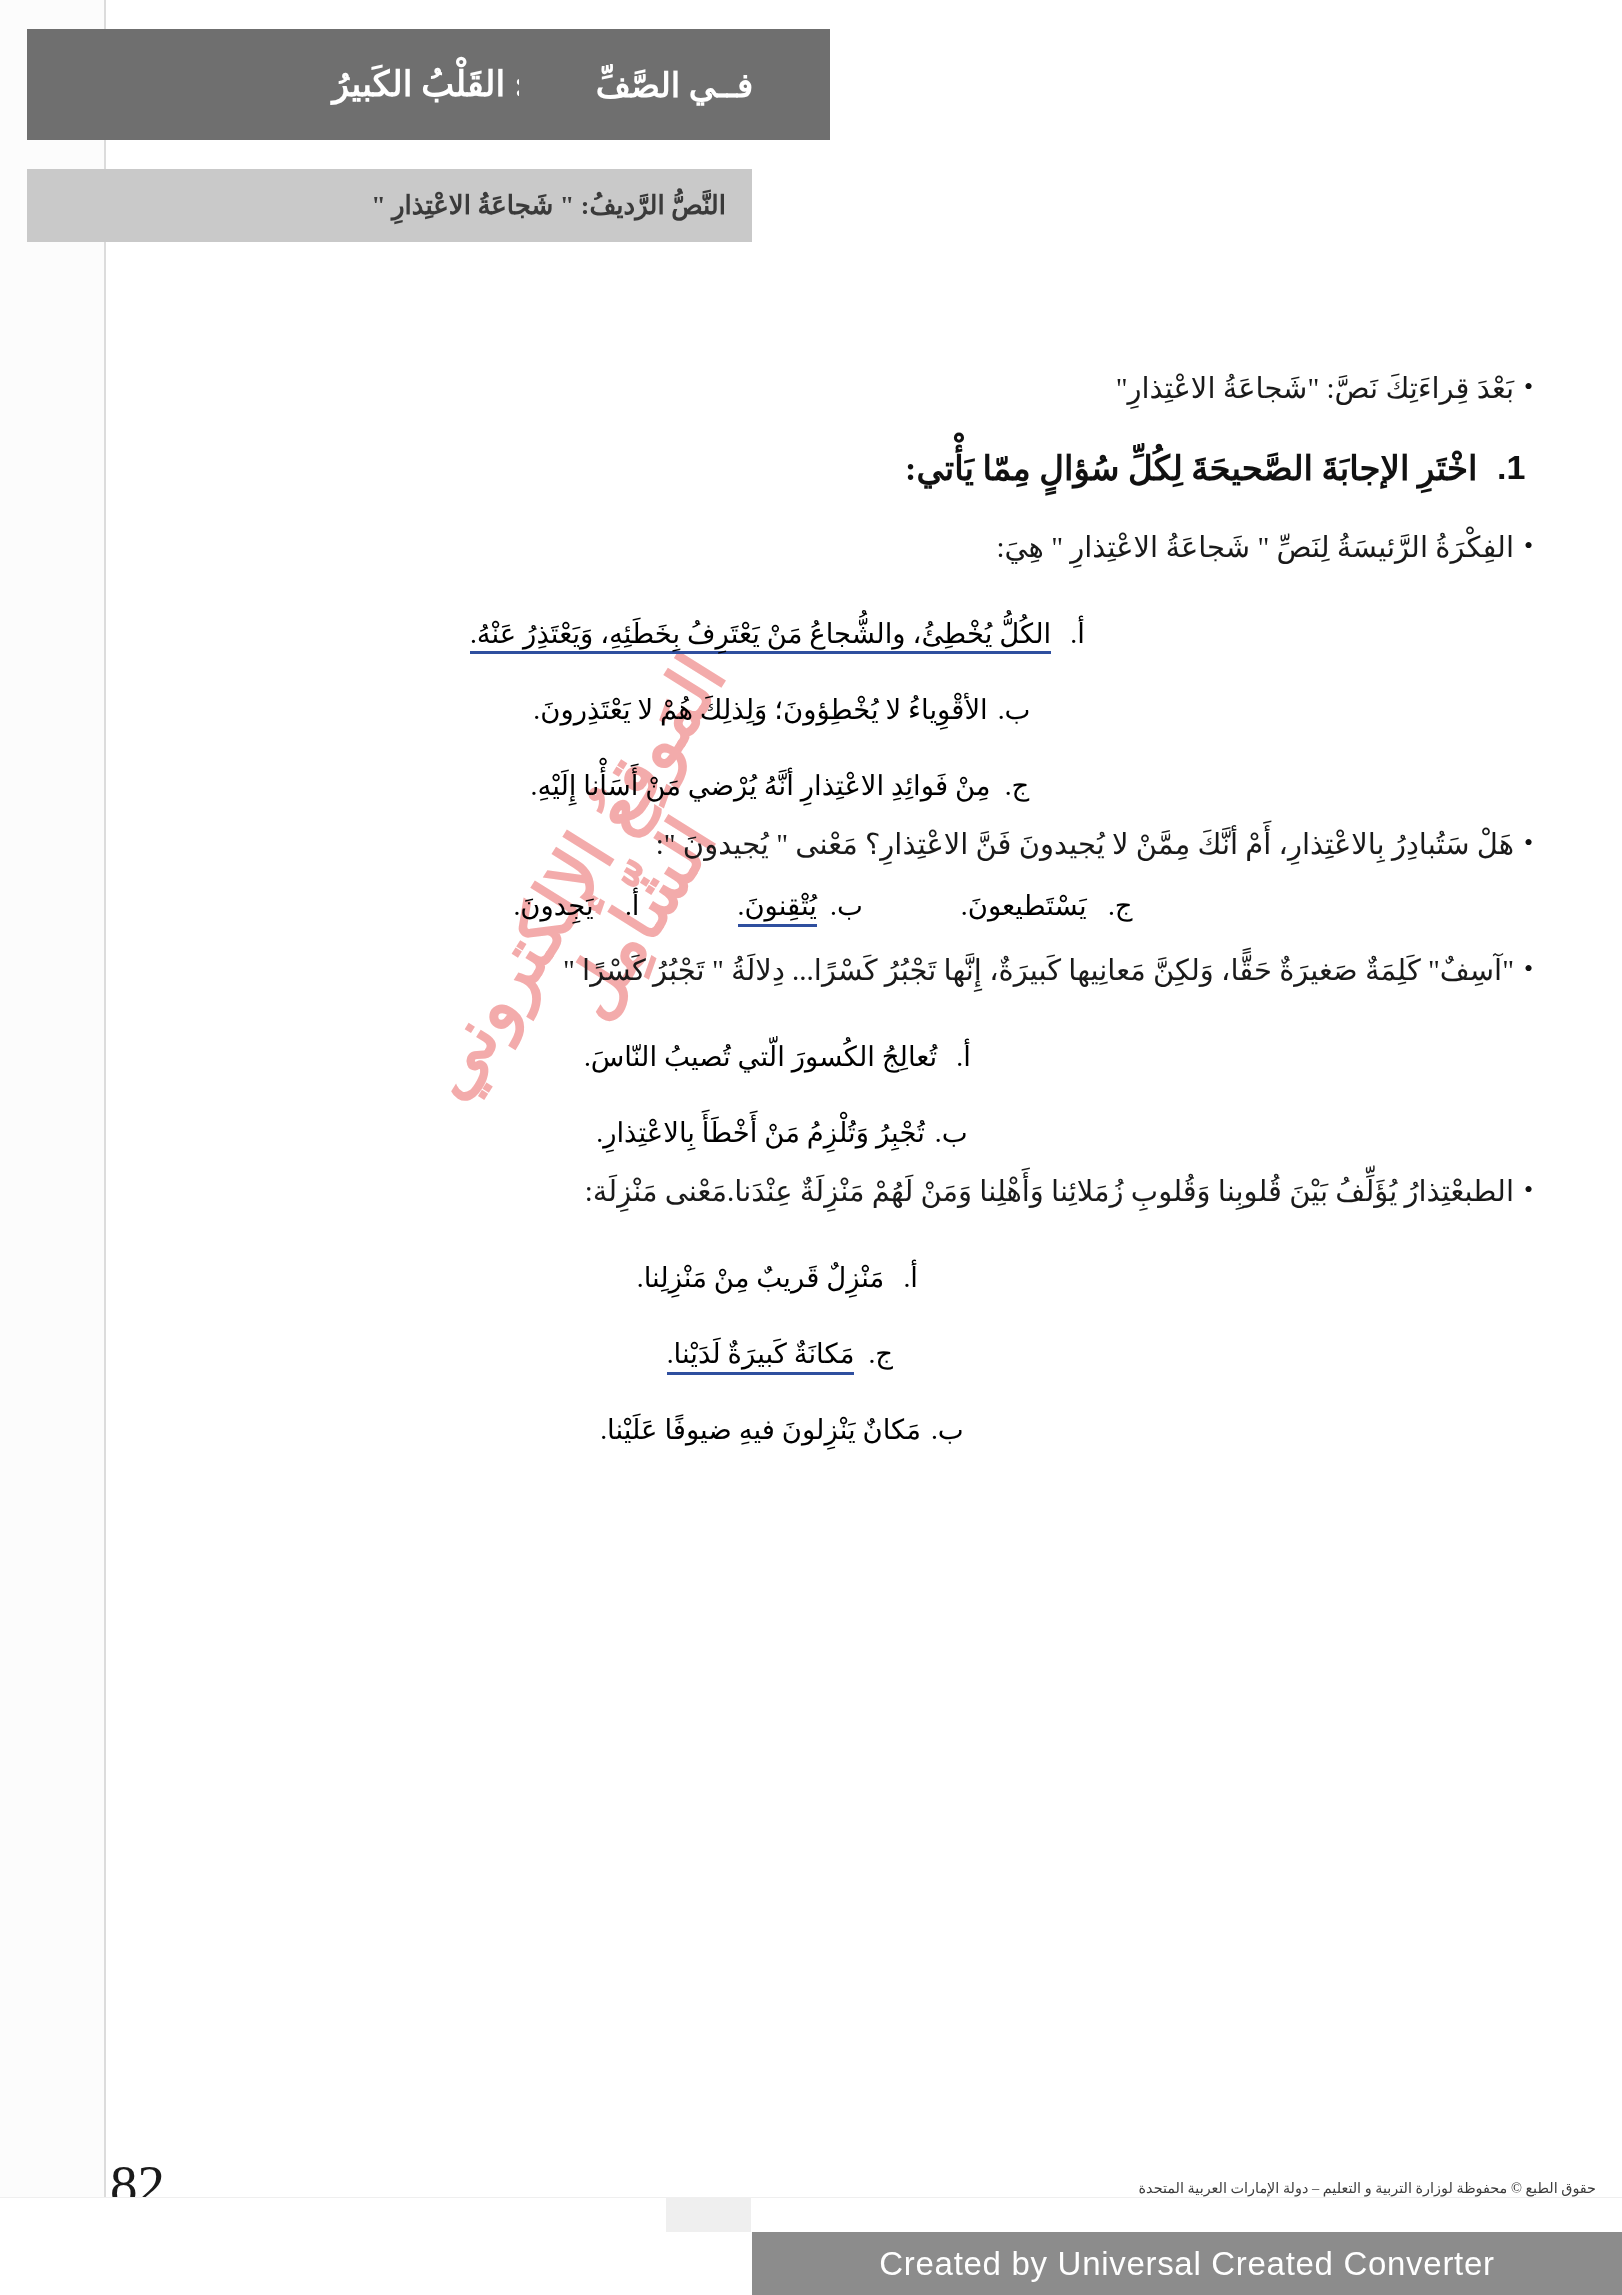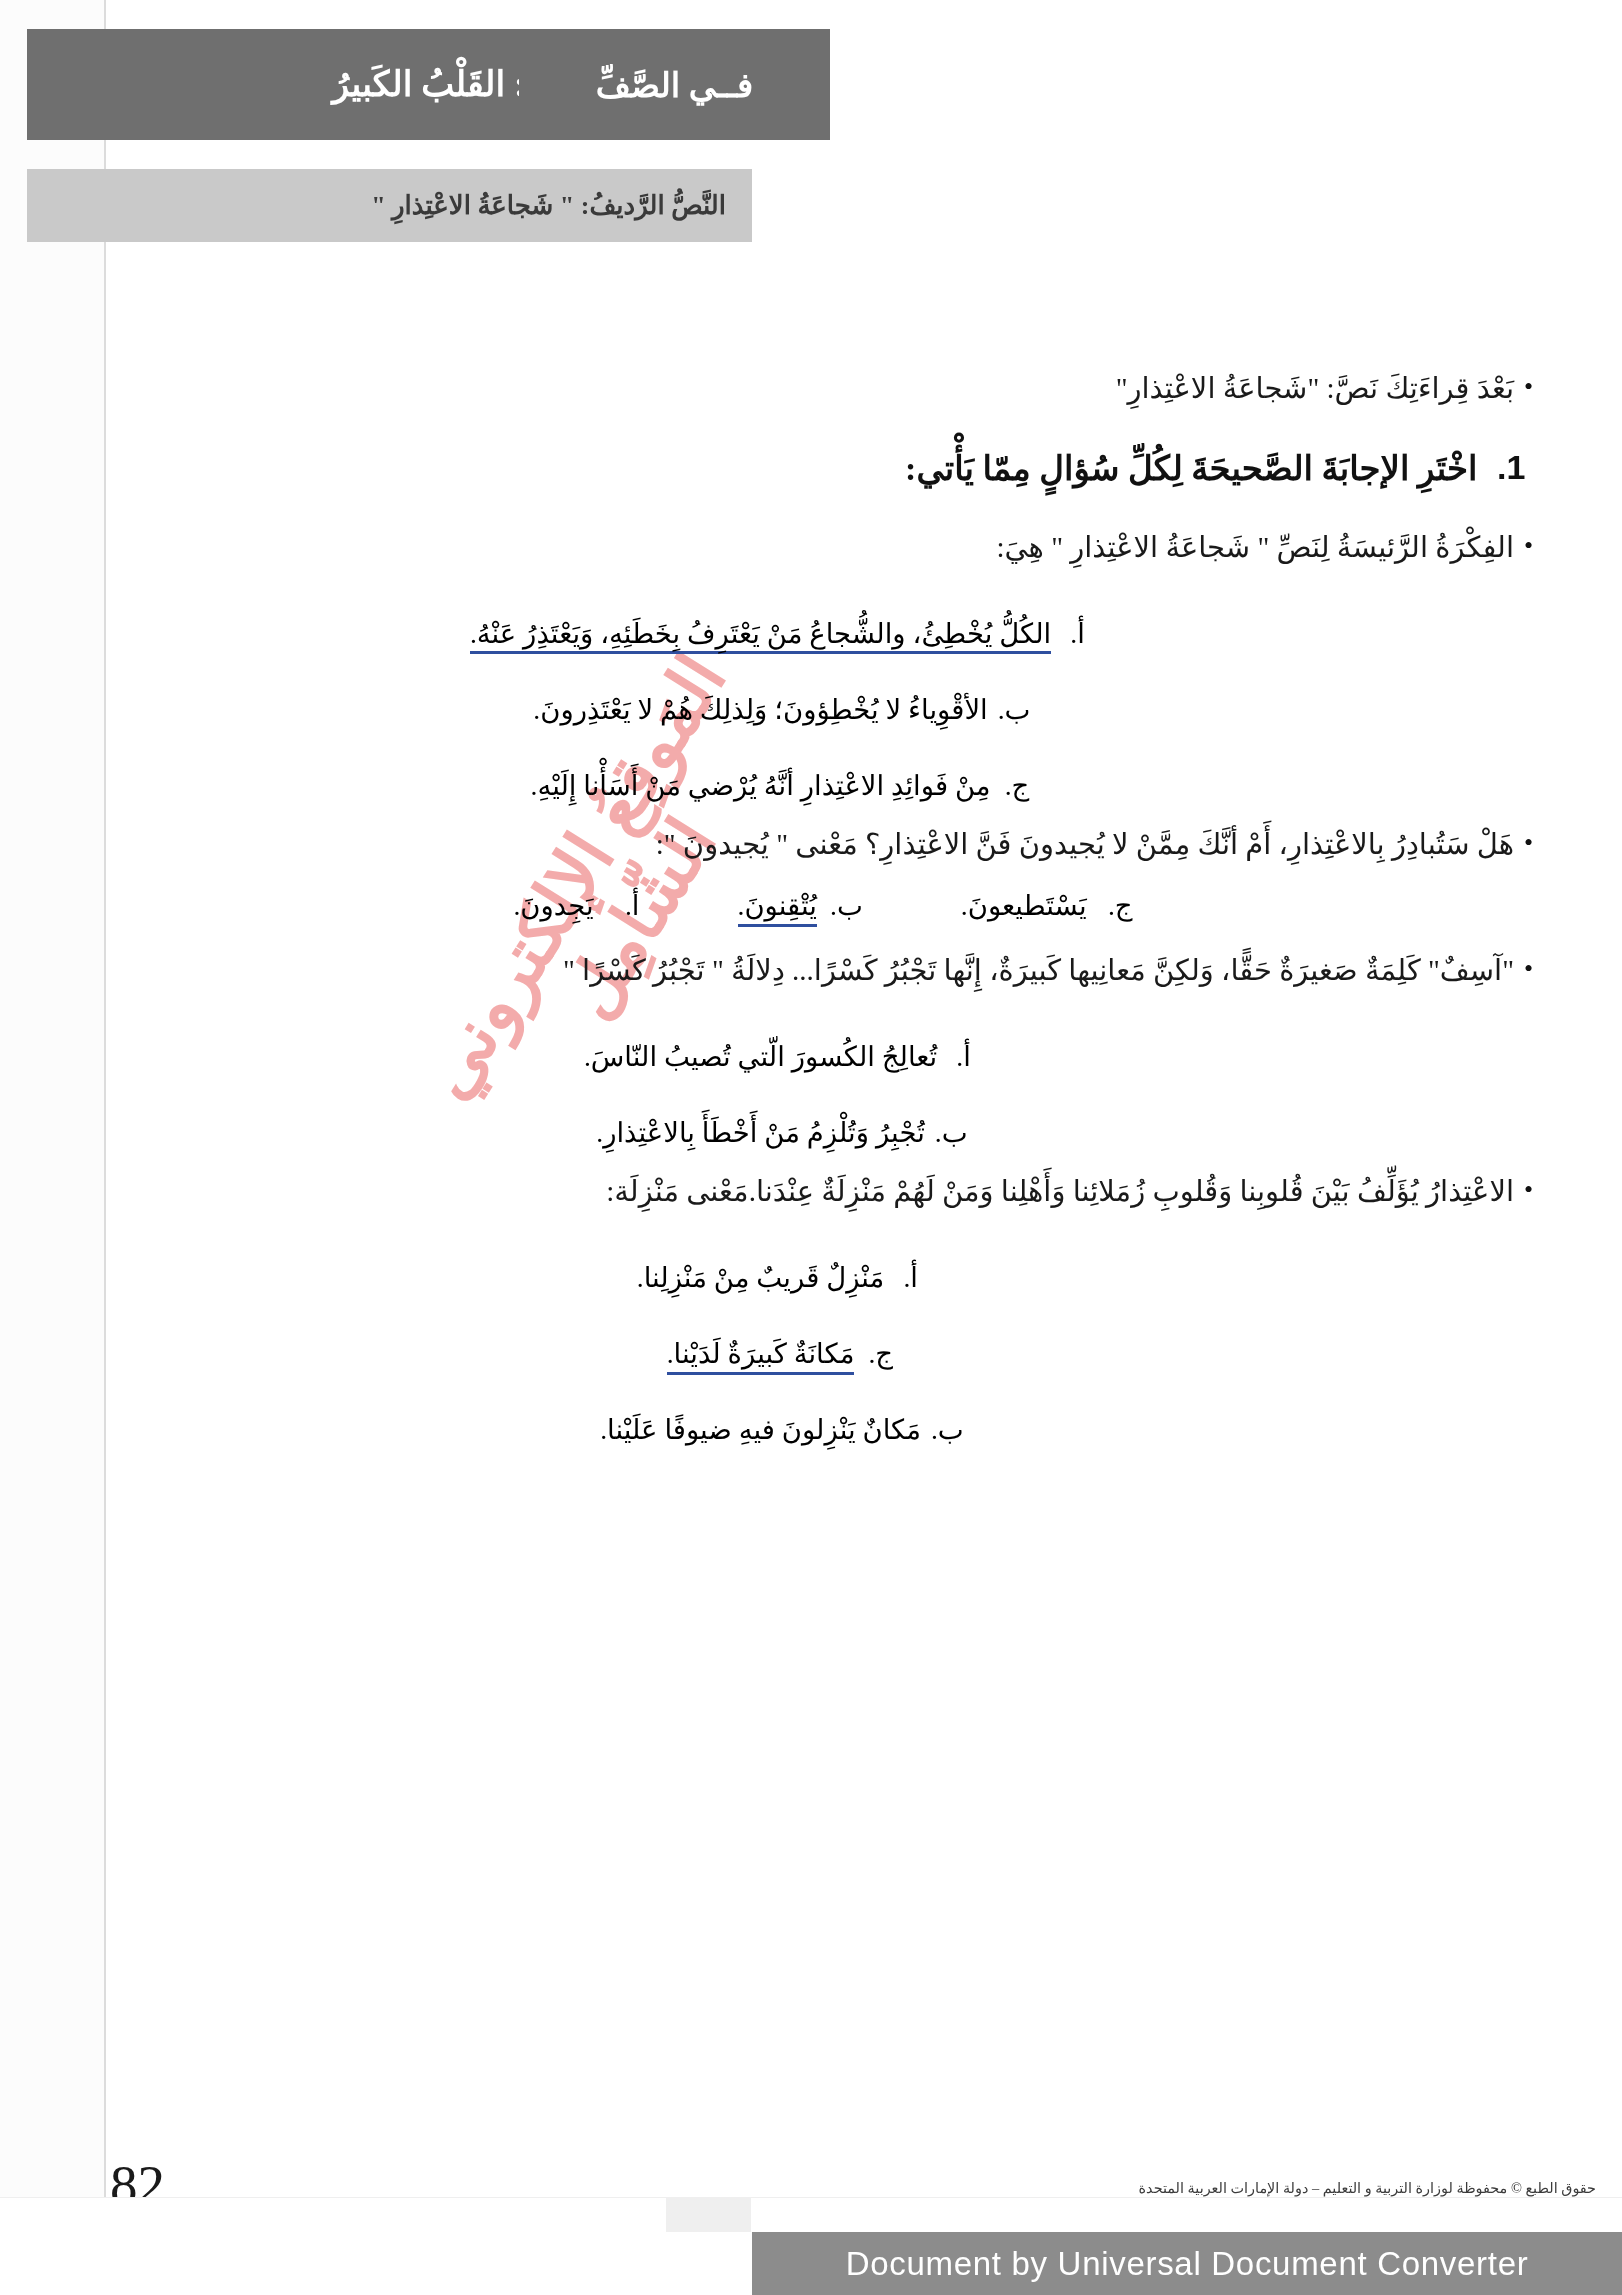--- a/index.html
+++ b/index.html
@@ -333,21 +333,21 @@
         <span class="opt-inline">
           <span class="opt-label">ب.</span>
           <span>تُجْبِرُ وَتُلْزِمُ مَنْ أَخْطَأَ بِالاعْتِذارِ.</span>
         </span>
       </div>
     </div>
 
     <div class="q-block">
       <div class="bullet-line">
         <span class="bullet-dot">•</span>
-        <span class="bullet-text">الاعْتِذارُ يُؤَلِّفُ بَيْنَ قُلوبِنا وَقُلوبِ زُمَلائِنا وَأَهْلِنا وَمَنْ لَهُمْ مَنْزِلَةٌ عِنْدَنا.مَعْنى مَنْزِلَة:</span>
+        <span class="bullet-text">الطبعْتِذارُ يُؤَلِّفُ بَيْنَ قُلوبِنا وَقُلوبِ زُمَلائِنا وَأَهْلِنا وَمَنْ لَهُمْ مَنْزِلَةٌ عِنْدَنا.مَعْنى مَنْزِلَة:</span>
       </div>
       <div class="opt-line-center">
         <span class="opt-inline">
           <span class="opt-label">أ.</span>
           <span>مَنْزِلٌ قَريبٌ مِنْ مَنْزِلِنا.</span>
         </span>
       </div>
       <div class="opt-line-center">
         <span class="opt-inline">
           <span class="opt-label">ج.</span>
@@ -364,17 +364,17 @@
 
   </div>
 
   <div class="footer-copy">حقوق الطبع © محفوظة لوزارة التربية و التعليم – دولة الإمارات العربية المتحدة</div>
   <div class="page-number">82</div>
 
   <div class="bottom-strip"></div>
   <div class="grey-block-bottom"></div>
   <div class="strip-left"></div>
   <div class="udc-bar">
-    <span>Document by Universal Document Converter</span>
+    <span>Created by Universal Created Converter</span>
   </div>
 
 </div>
 
 
 </body></html>

